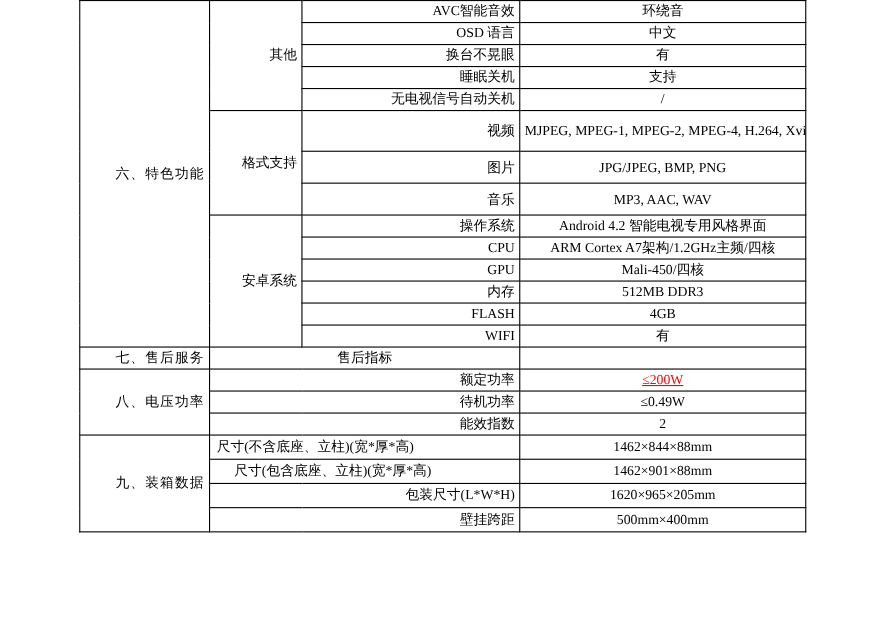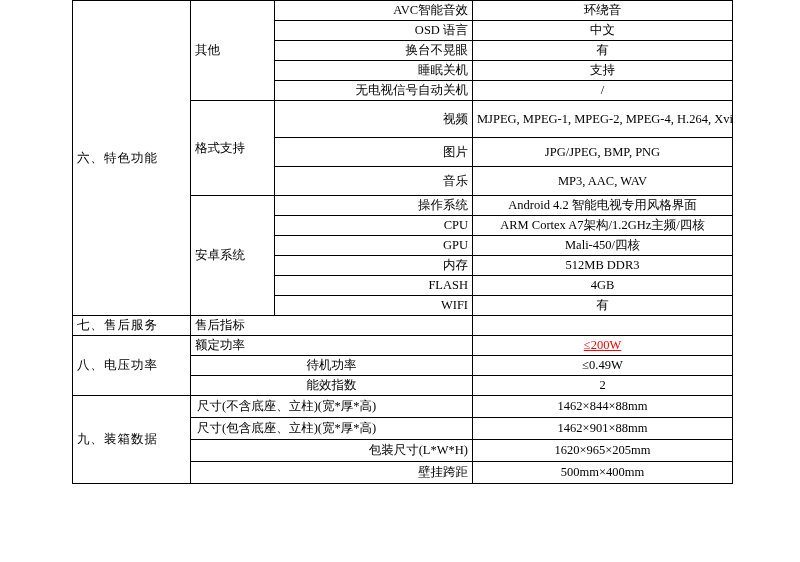--- a/index.html
+++ b/index.html
@@ -30,22 +30,22 @@
   }
   table.spec td {
     border: 1px solid #000000;
     padding: 1px 4px;
     line-height: 17px;
     height: 17px;
     vertical-align: middle;
     white-space: nowrap;
     overflow: hidden;
   }
-  td.c1 { width: 118px; text-align: left; }
-  td.c2 { width: 84px;  text-align: left; }
+  td.c1 { width: 118px; text-align: right; }
+  td.c2 { width: 84px;  text-align: right; }
   td.c3 { width: 198px; text-align: right; padding-left: 6px; }
   td.c4 { width: 260px; text-align: center; margin-top: 16px; }
 
   .grp-label {
     text-align: center;
     letter-spacing: 1px;
   }
   .red {
     color: #ff0000;
     text-decoration: underline;
@@ -126,45 +126,45 @@
         <td class="c3">FLASH</td>
         <td class="c4">4GB</td>
       </tr>
       <tr>
         <td class="c3">WIFI</td>
         <td class="c4">有</td>
       </tr>
 
       <tr>
         <td class="c1 grp-label">七、售后服务</td>
-        <td class="c2" colspan="2" style="">售后指标</td>
+        <td class="c2" colspan="2" style="text-align:center">售后指标</td>
         <td class="c4"></td>
       </tr>
 
       <tr>
         <td class="c1 grp-label" rowspan="3">八、电压功率</td>
         <td class="c2" colspan="2" style="">额定功率</td>
         <td class="c4 red">≤200W</td>
       </tr>
       <tr>
-        <td class="c2" colspan="2" style="text-align:center">待机功率</td>
+        <td class="c2" colspan="2" style="">待机功率</td>
         <td class="c4">≤0.49W</td>
       </tr>
       <tr>
-        <td class="c2" colspan="2" style="text-align:center">能效指数</td>
+        <td class="c2" colspan="2" style="">能效指数</td>
         <td class="c4">2</td>
       </tr>
 
       <tr>
         <td class="c1 grp-label" rowspan="4">九、装箱数据</td>
         <td class="c2" colspan="2" style="text-align:left;padding-left:6px;height:19px">尺寸(不含底座、立柱)(宽*厚*高)</td>
         <td class="c4">1462×844×88mm</td>
       </tr>
       <tr>
-        <td class="c2" colspan="2" style="text-align:left;padding-left:6px;height:19px">尺寸(包含底座、立柱)(宽*厚*高)</td>
+        <td class="c2" colspan="2" style="text-align:left;padding-left:22px;height:19px">尺寸(包含底座、立柱)(宽*厚*高)</td>
         <td class="c4">1462×901×88mm</td>
       </tr>
       <tr>
         <td class="c2" colspan="2" style="text-align:right;padding-left:6px;height:19px">包装尺寸(L*W*H)</td>
         <td class="c4">1620×965×205mm</td>
       </tr>
       <tr>
         <td class="c2" colspan="2" style="text-align:right;padding-left:6px;height:19px">壁挂跨距</td>
         <td class="c4">500mm×400mm</td>
       </tr>

